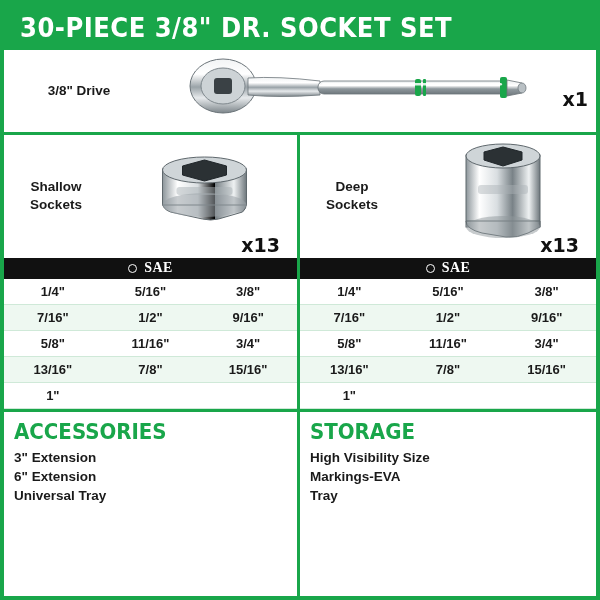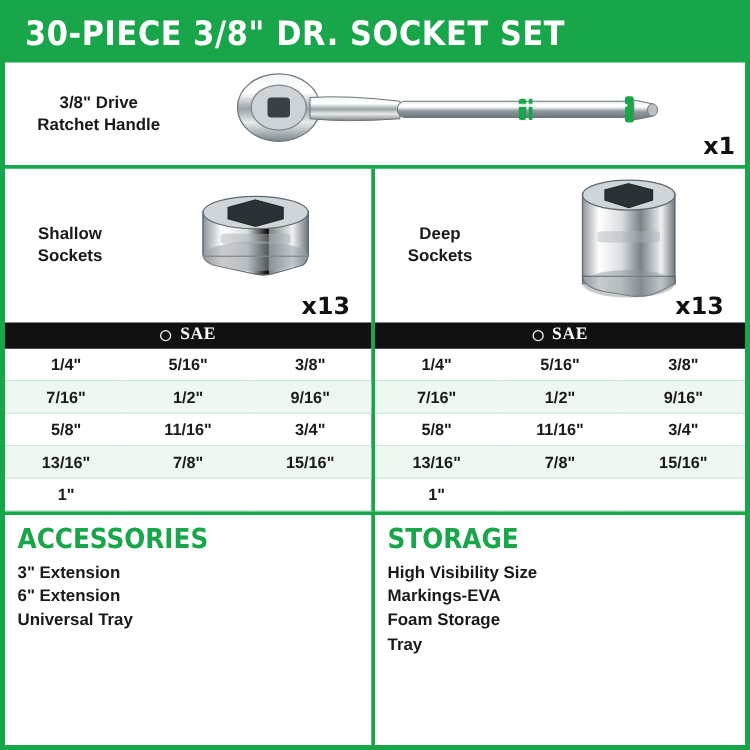--- a/index.html
+++ b/index.html
@@ -63,21 +63,21 @@
   }
   .qty {
     font-size: 19px;
     font-weight: bold;
     color: #111;
     font-family: "DejaVu Sans", sans-serif;
   }
   .ratchet-qty {
     position: absolute;
     right: 8px;
-    bottom: 4px;
+    bottom: 22px;
   }
   
   .sockets {
     display: flex;
     height: 274px;
     border-bottom: 3px solid #19a64a;
   }
   .sock-col {
     width: 50%;
     box-sizing: border-box;
@@ -187,21 +187,20 @@
 
 <div class="page">
 
   <div class="header">
     <div class="header-title">30-PIECE 3/8" DR. SOCKET SET</div>
   </div>
 
   <div class="ratchet-row">
     <div class="ratchet-label">
       <div>3/8" Drive</div>
-      <div>Ratchet Handle</div>
     </div>
     <div class="ratchet-art">
       <svg width="100%" height="82" viewBox="0 0 410 82" preserveAspectRatio="xMidYMid meet">
         <defs>
           <linearGradient id="chrome" x1="0" y1="0" x2="0" y2="1">
             <stop offset="0" stop-color="#f2f4f5"></stop>
             <stop offset="0.28" stop-color="#ffffff"></stop>
             <stop offset="0.52" stop-color="#9aa3a8"></stop>
             <stop offset="0.72" stop-color="#e7eaec"></stop>
             <stop offset="1" stop-color="#7d868b"></stop>
@@ -384,19 +383,18 @@
         <div>Universal Tray</div>
       </div>
 
     </div>
 
     <div class="bot-col">
       <div class="bot-head">STORAGE</div>
       <div class="bot-list">
         <div>High Visibility Size</div>
         <div>Markings-EVA</div>
-        <div>Foam Storage</div>
         <div>Tray</div>
       </div>
 
     </div>
   </div>
 </div>
 
 </body></html>

